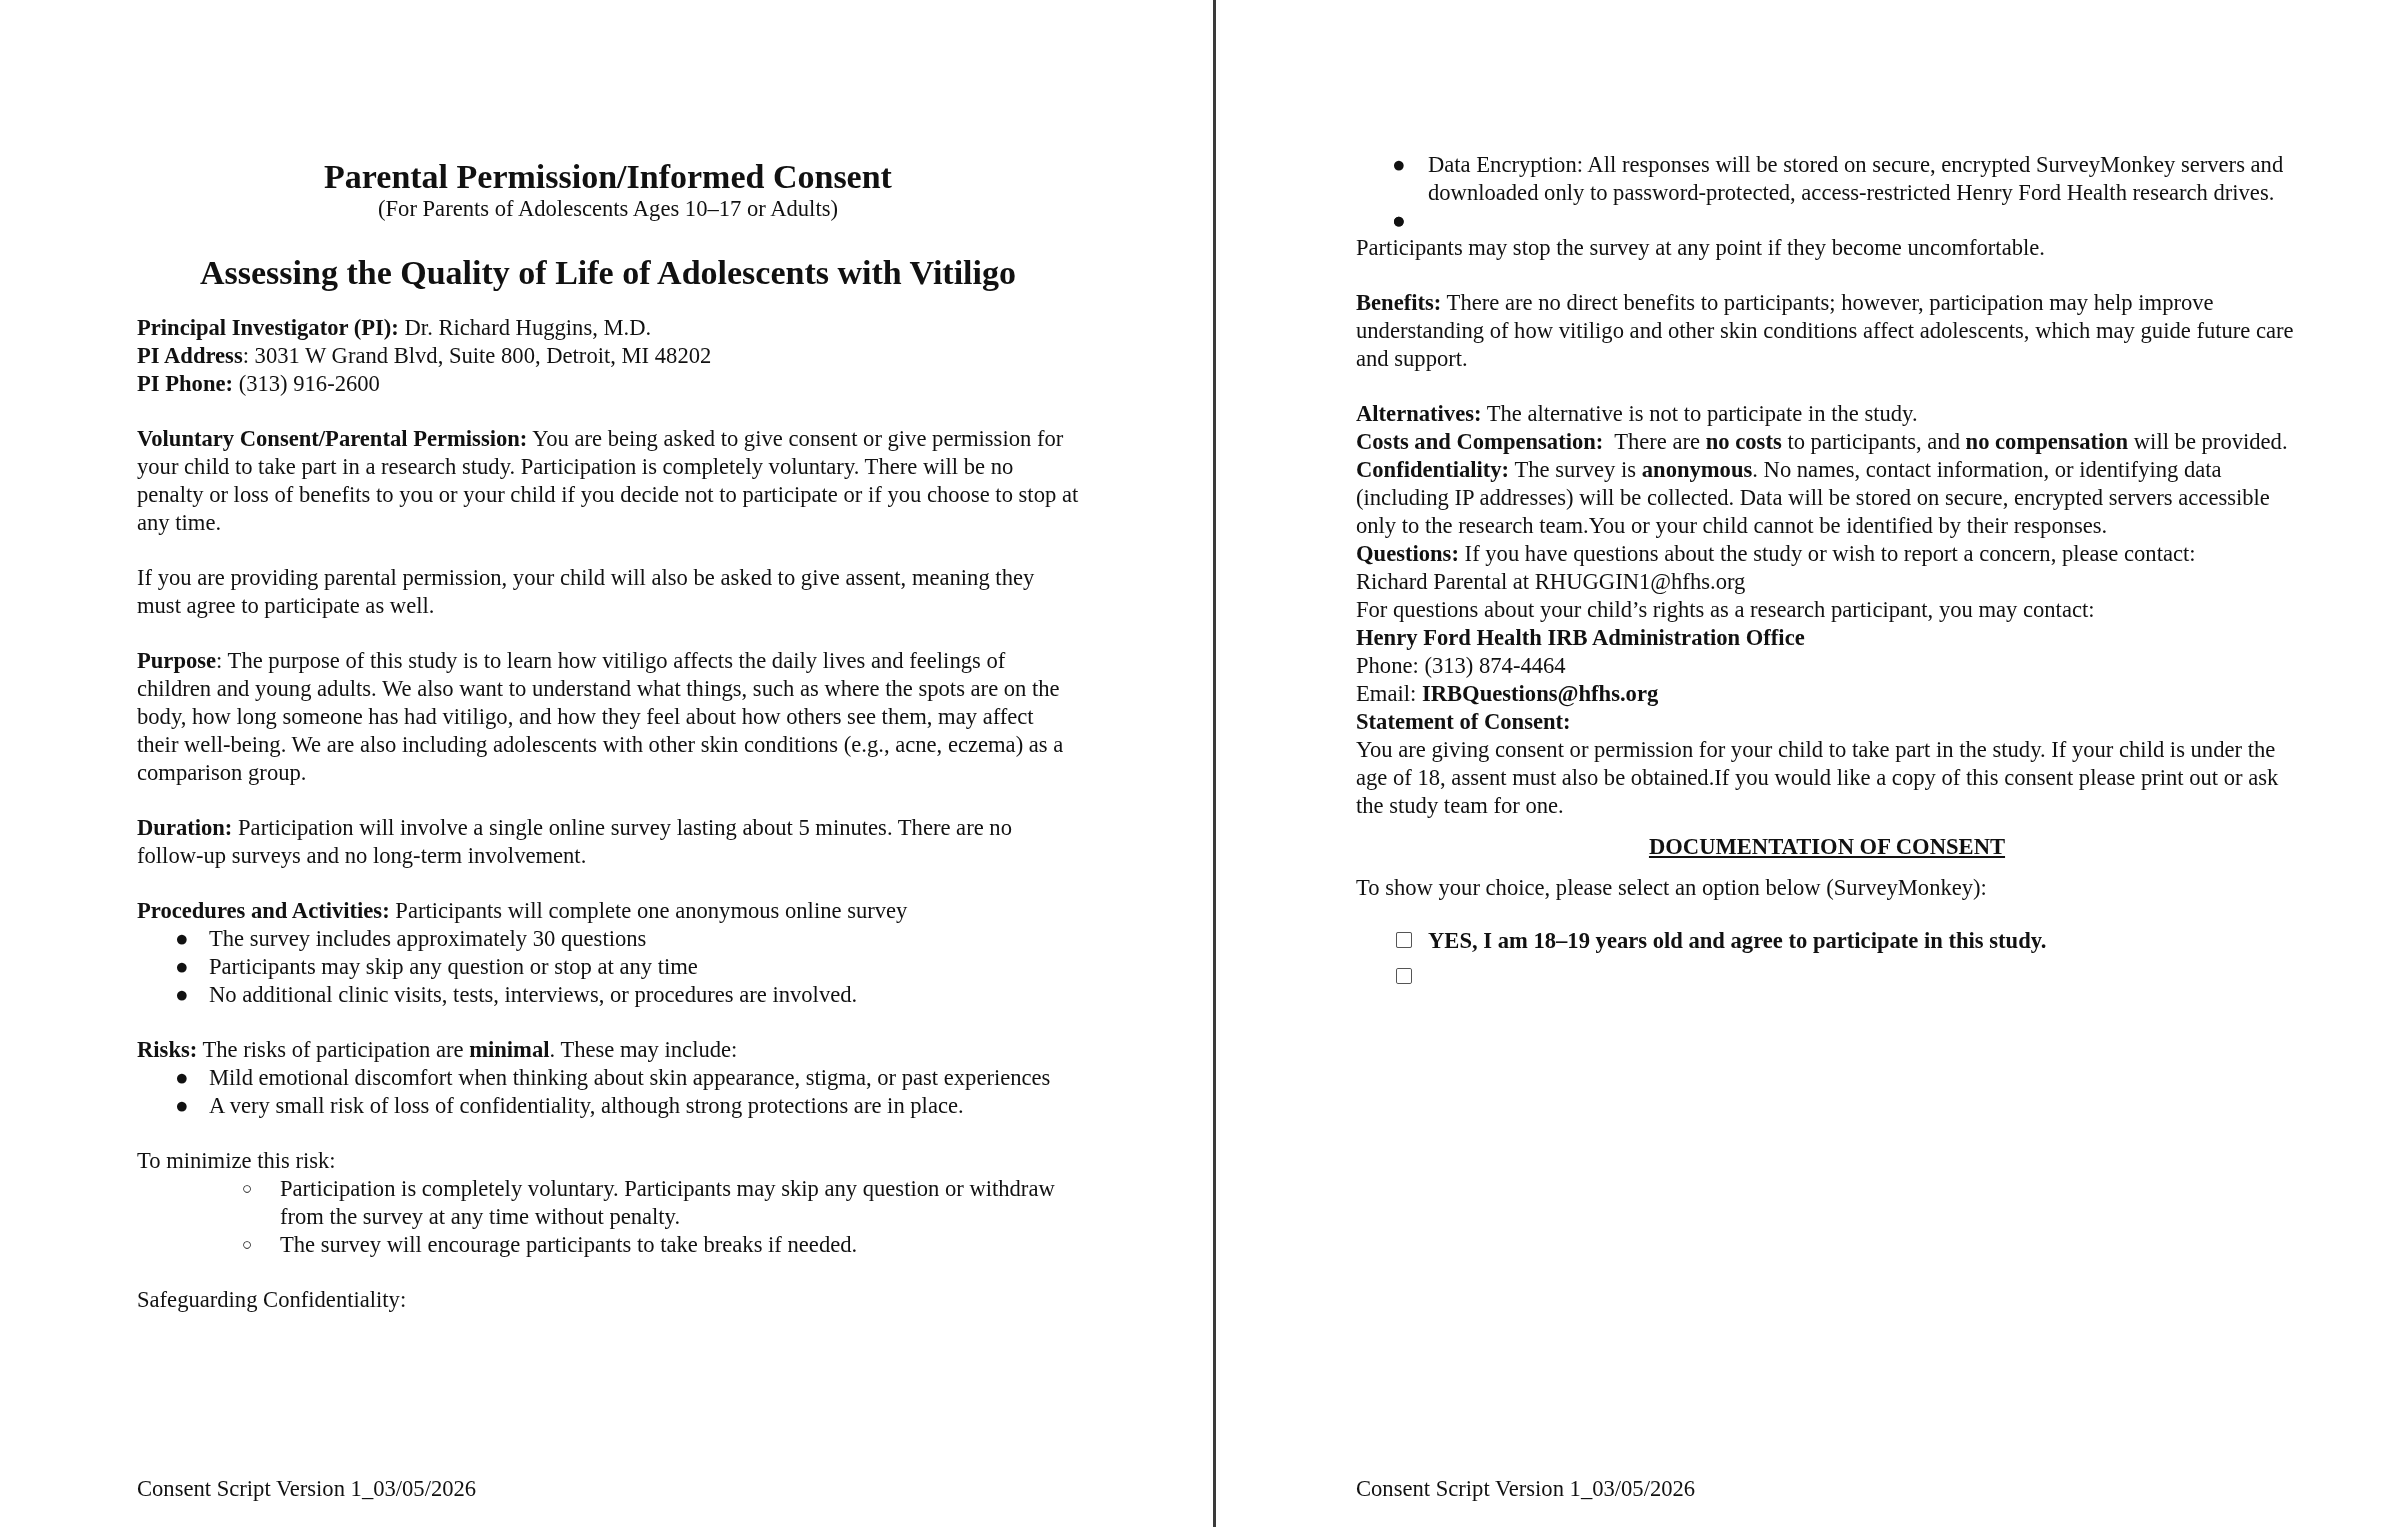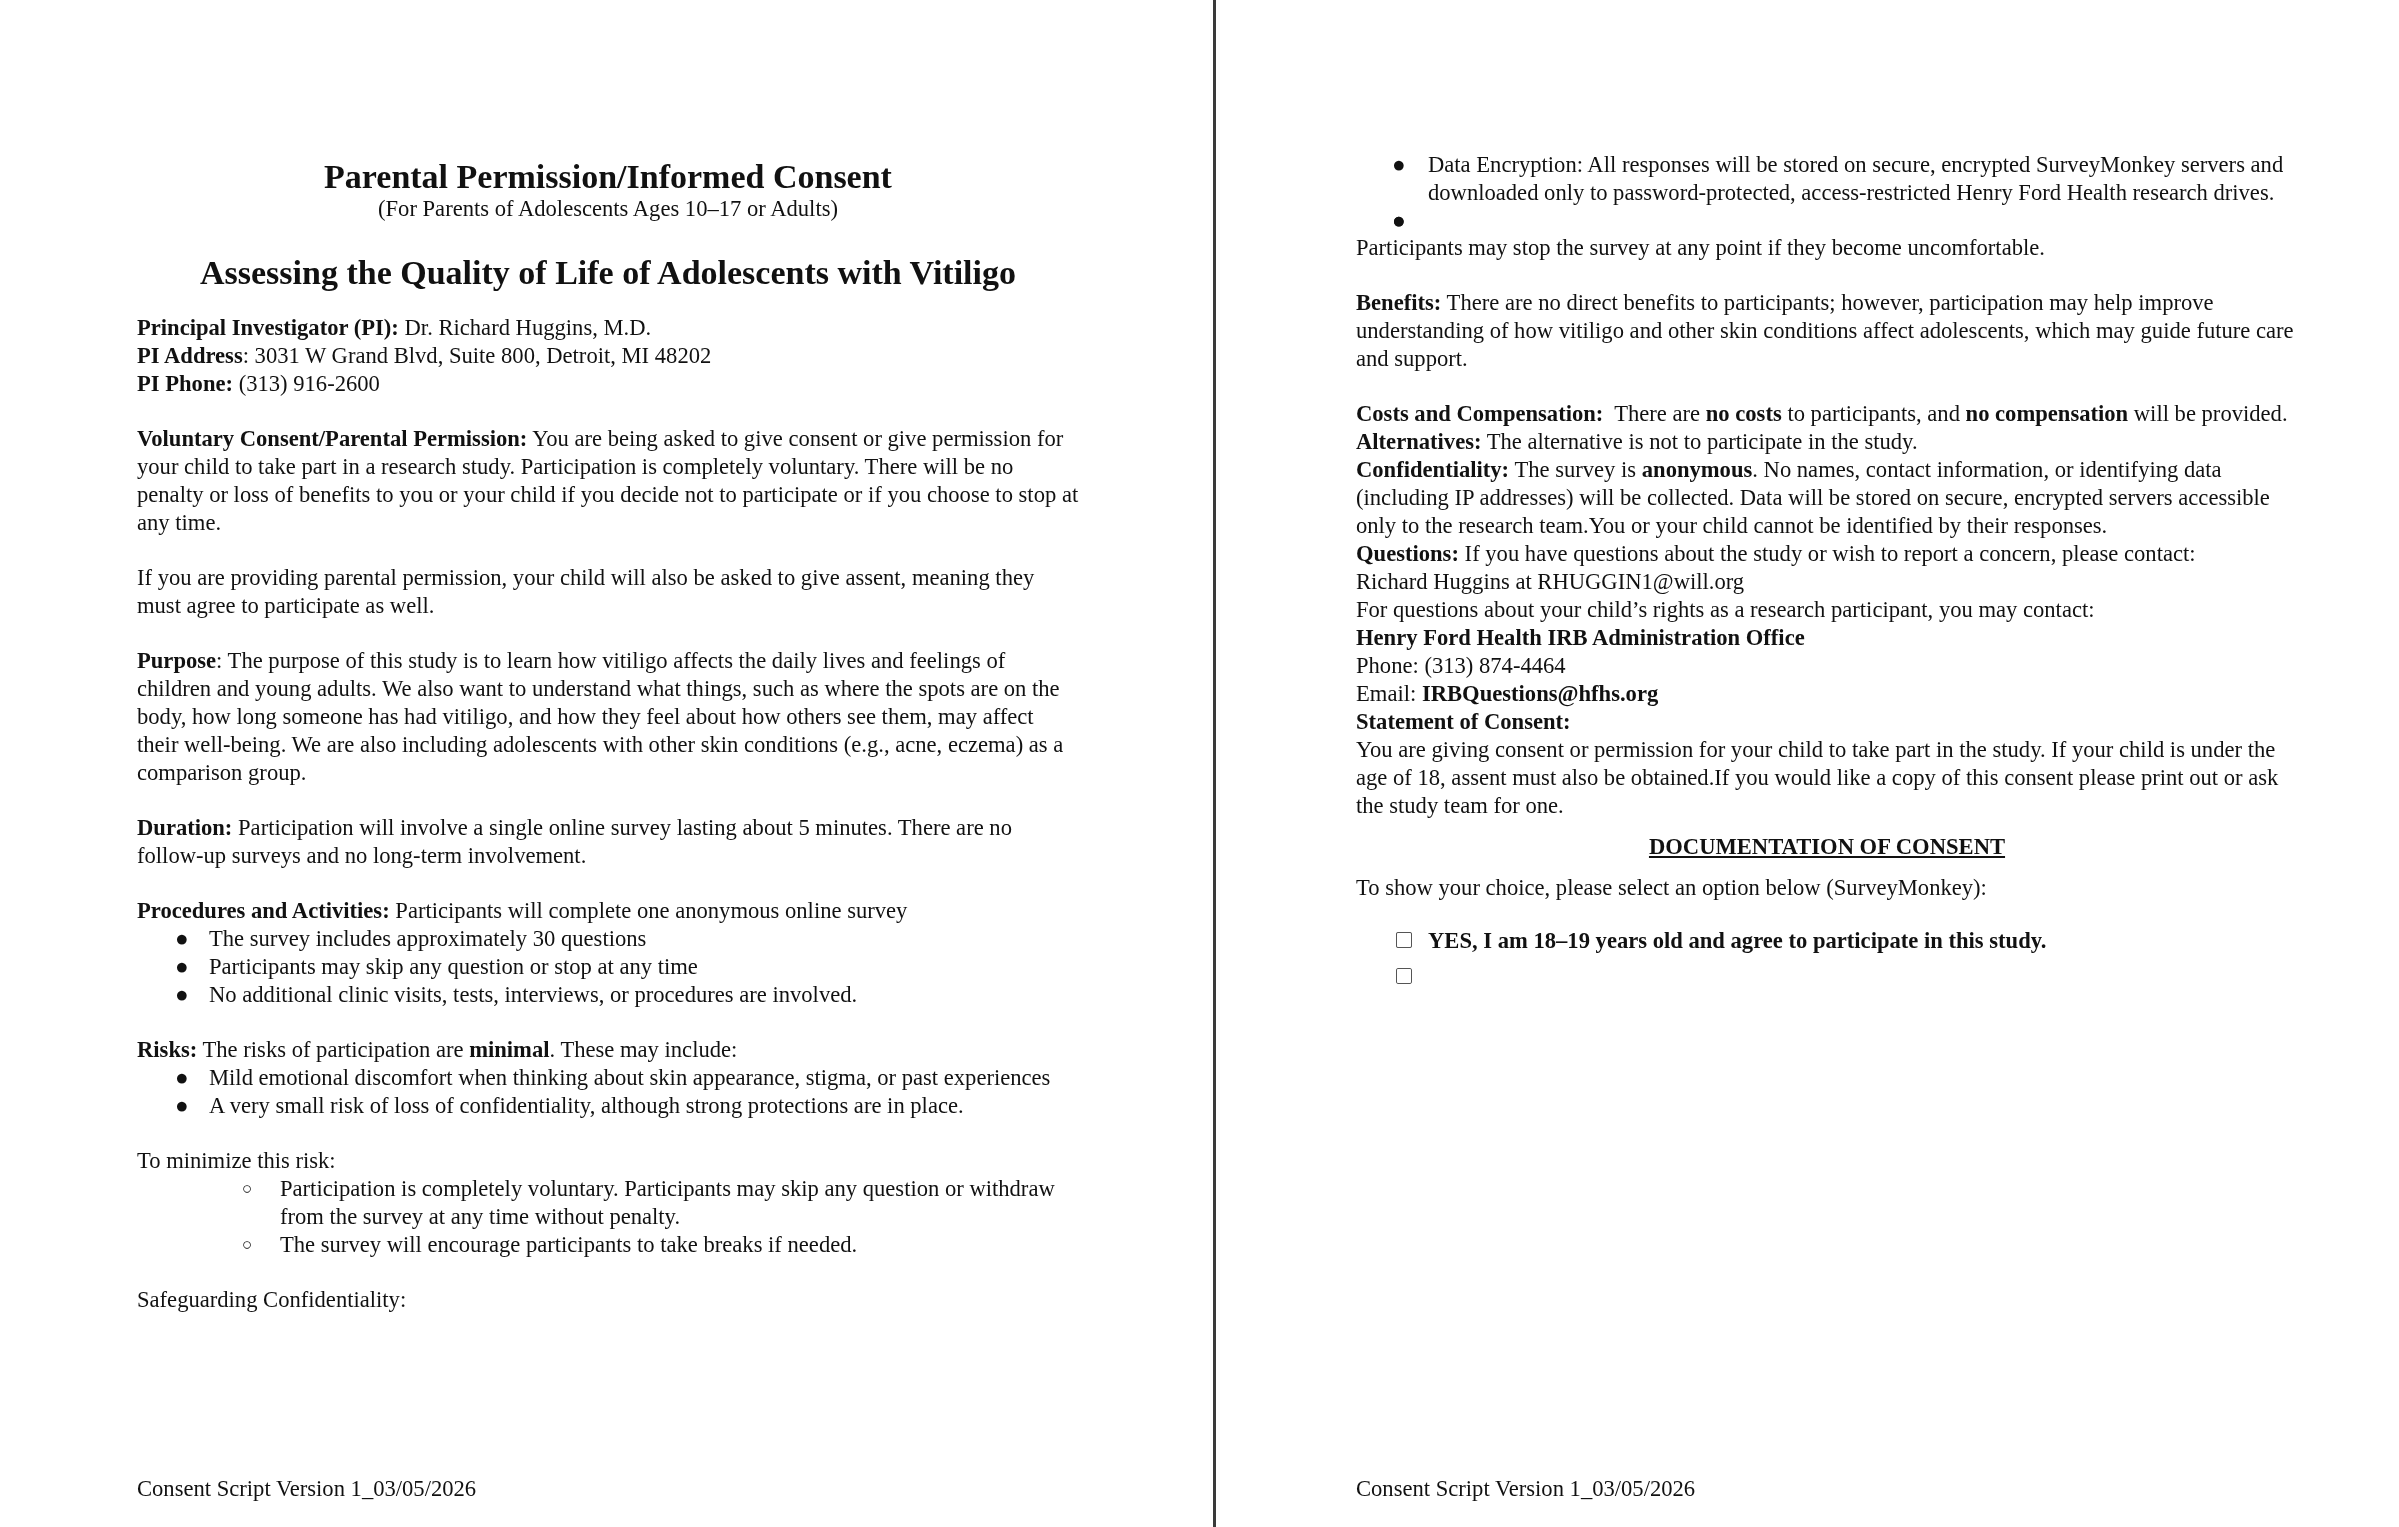--- a/index.html
+++ b/index.html
@@ -99,25 +99,25 @@
       <li><span class="mark">●</span></li>
     </ul>
     <div class="gap"></div>
 
     <p>Participants may stop the survey at any point if they become uncomfortable.</p>
     <div class="gap"></div>
 
     <p><b>Benefits:</b><span> There are no direct benefits to participants; however, participation may help improve understanding of how vitiligo and other skin conditions affect adolescents, which may guide future care and support.</span></p>
     <div class="gap"></div>
 
+    <p><b>Alternatives:</b><span> The alternative is not to participate in the study.</span></p>
     <p><b>Costs and Compensation:</b><span style="white-space:pre-wrap">  There are </span><b>no costs</b><span> to participants, and </span><b>no compensation</b><span> will be provided.</span></p>
-    <p><b>Alternatives:</b><span> The alternative is not to participate in the study.</span></p>
     <p><b>Confidentiality:</b><span> The survey is </span><b>anonymous</b><span>. No names, contact information, or identifying data (including IP addresses) will be collected. Data will be stored on secure, encrypted servers accessible only to the research team.You or your child cannot be identified by their responses.</span></p>
     <p><b>Questions:</b><span> If you have questions about the study or wish to report a concern, please contact:</span></p>
-    <p>Richard Huggins at RHUGGIN1@will.org</p>
+    <p>Richard Parental at RHUGGIN1@hfhs.org</p>
     <p>For questions about your child’s rights as a research participant, you may contact:</p>
     <p><b>Henry Ford Health IRB Administration Office</b></p>
     <p>Phone: (313) 874-4464</p>
     <p><span>Email: </span><b>IRBQuestions@hfhs.org</b></p>
     <p><b>Statement of Consent:</b></p>
     <p>You are giving consent or permission for your child to take part in the study. If your child is under the age of 18, assent must also be obtained.If you would like a copy of this consent please print out or ask the study team for one.</p>
 
     <p class="doc-heading">DOCUMENTATION OF CONSENT</p>
     <p>To show your choice, please select an option below (SurveyMonkey):</p>
 

